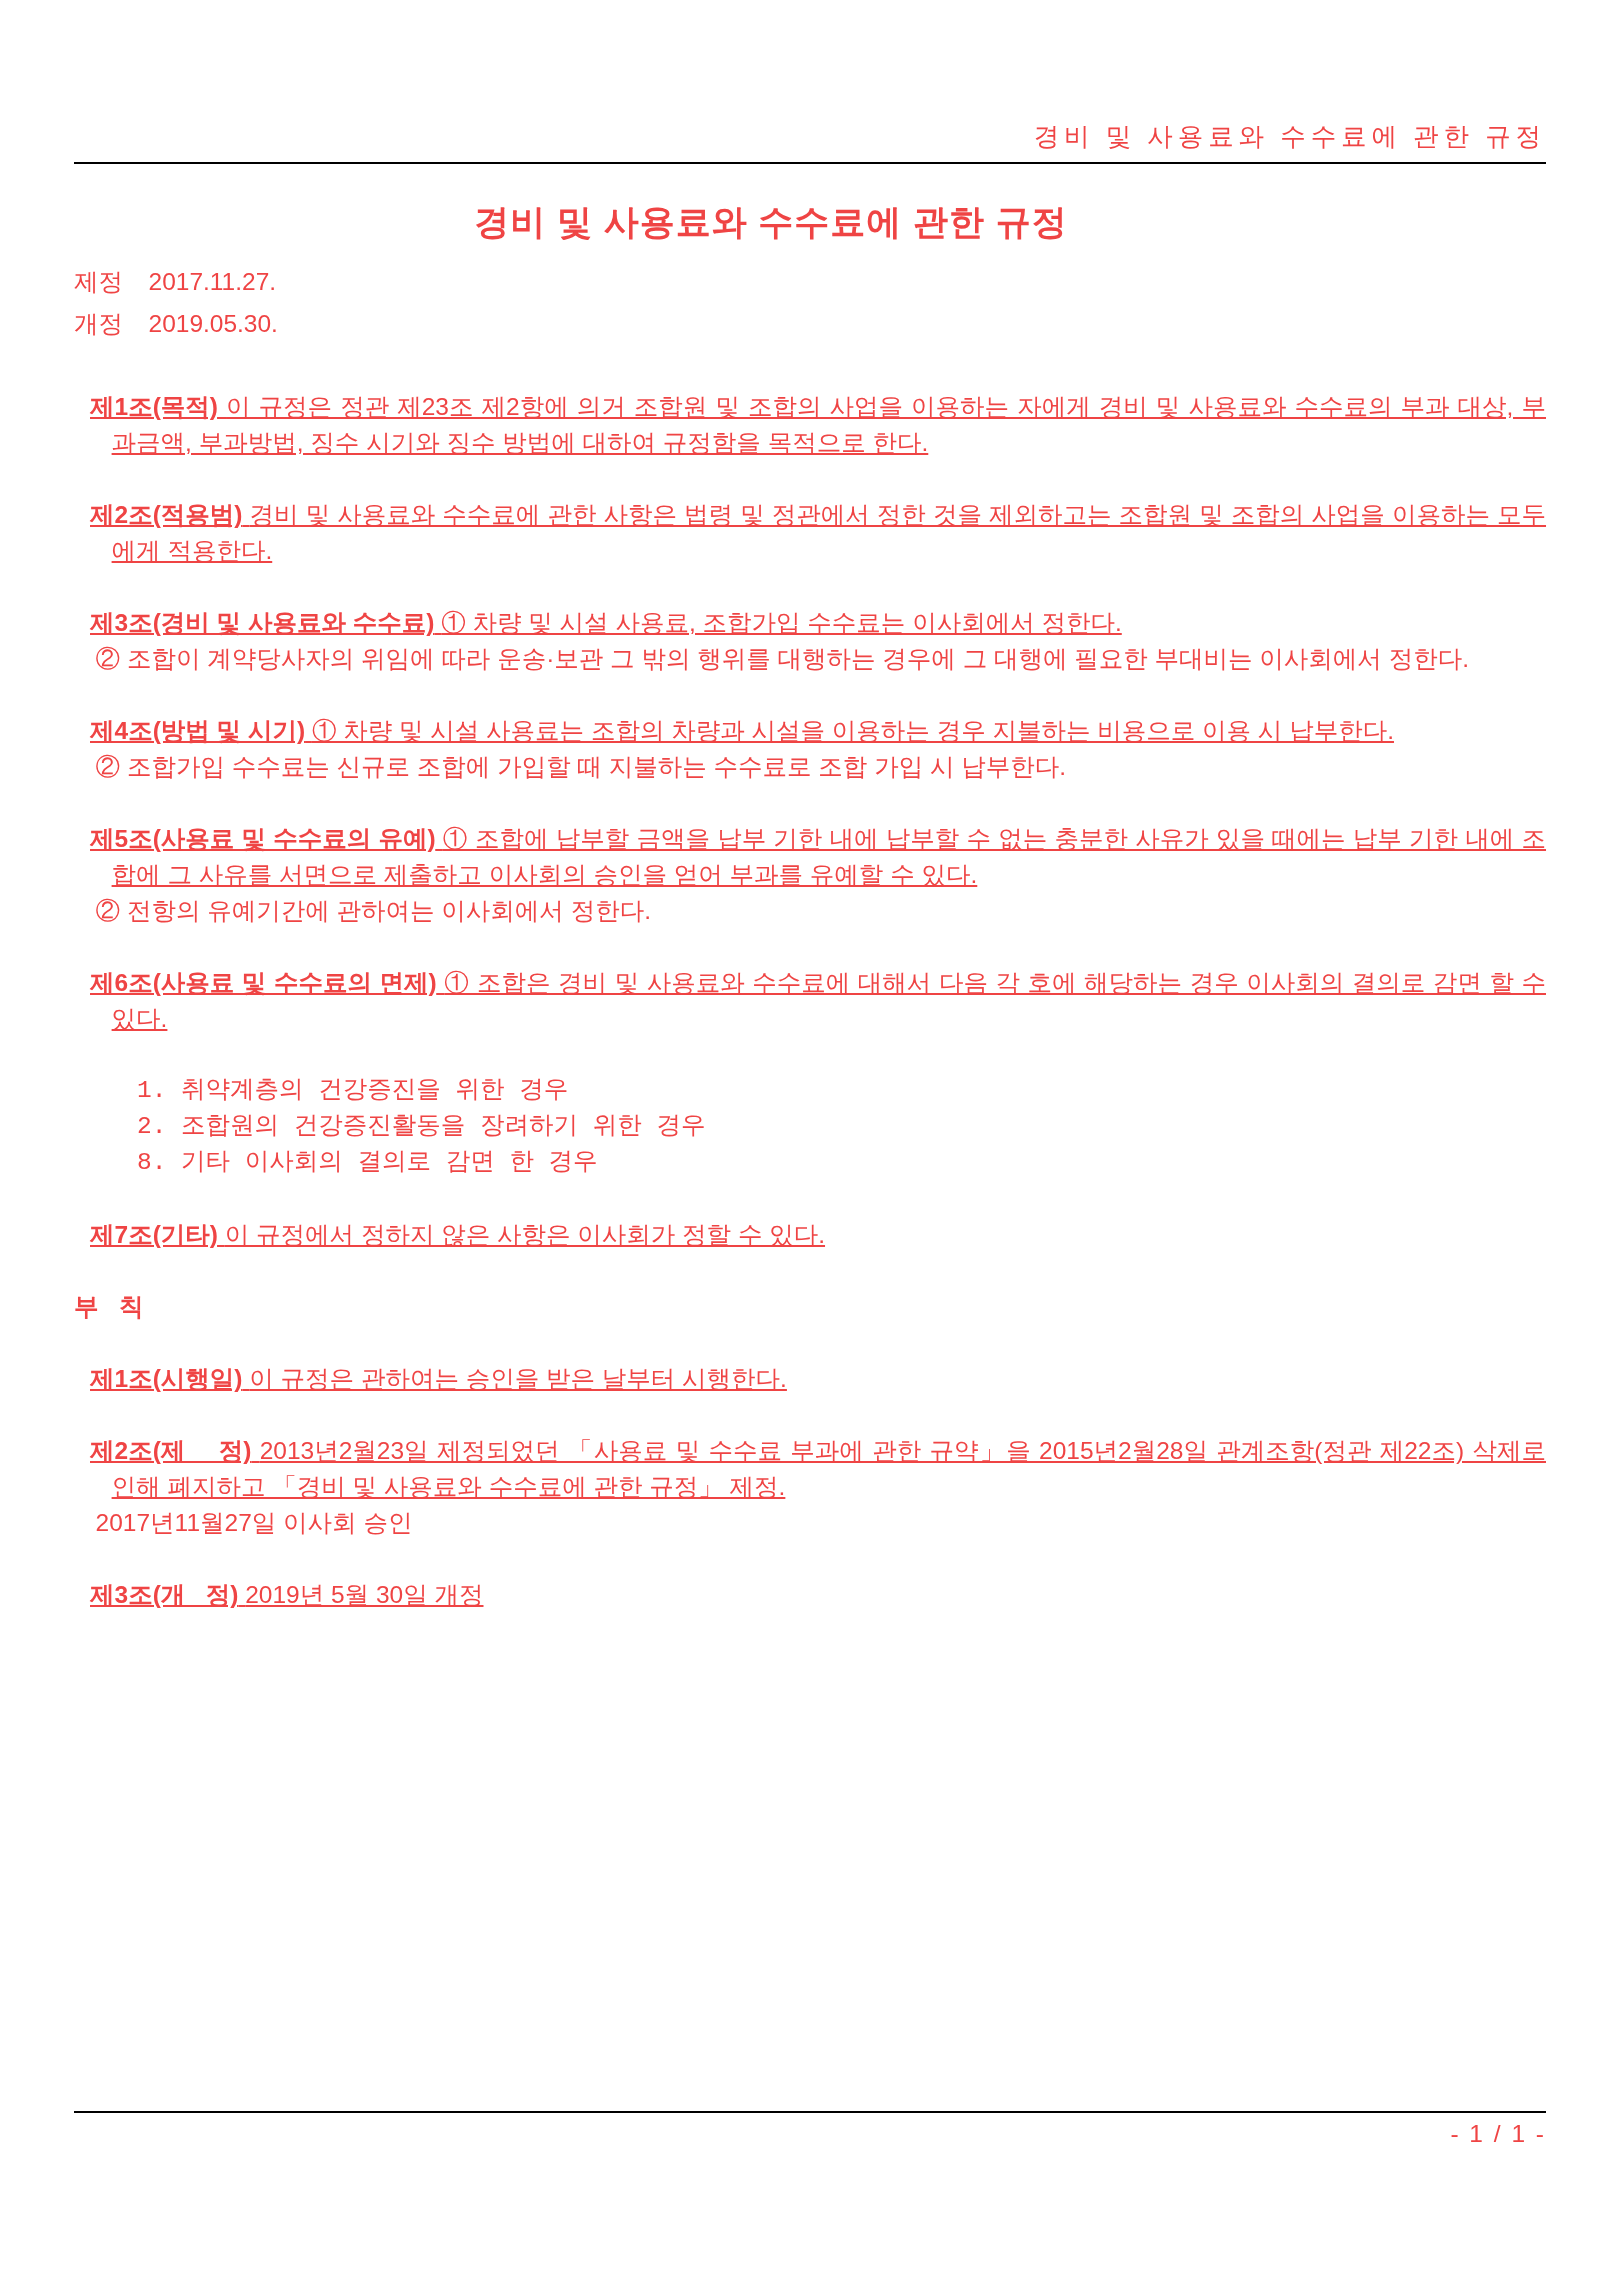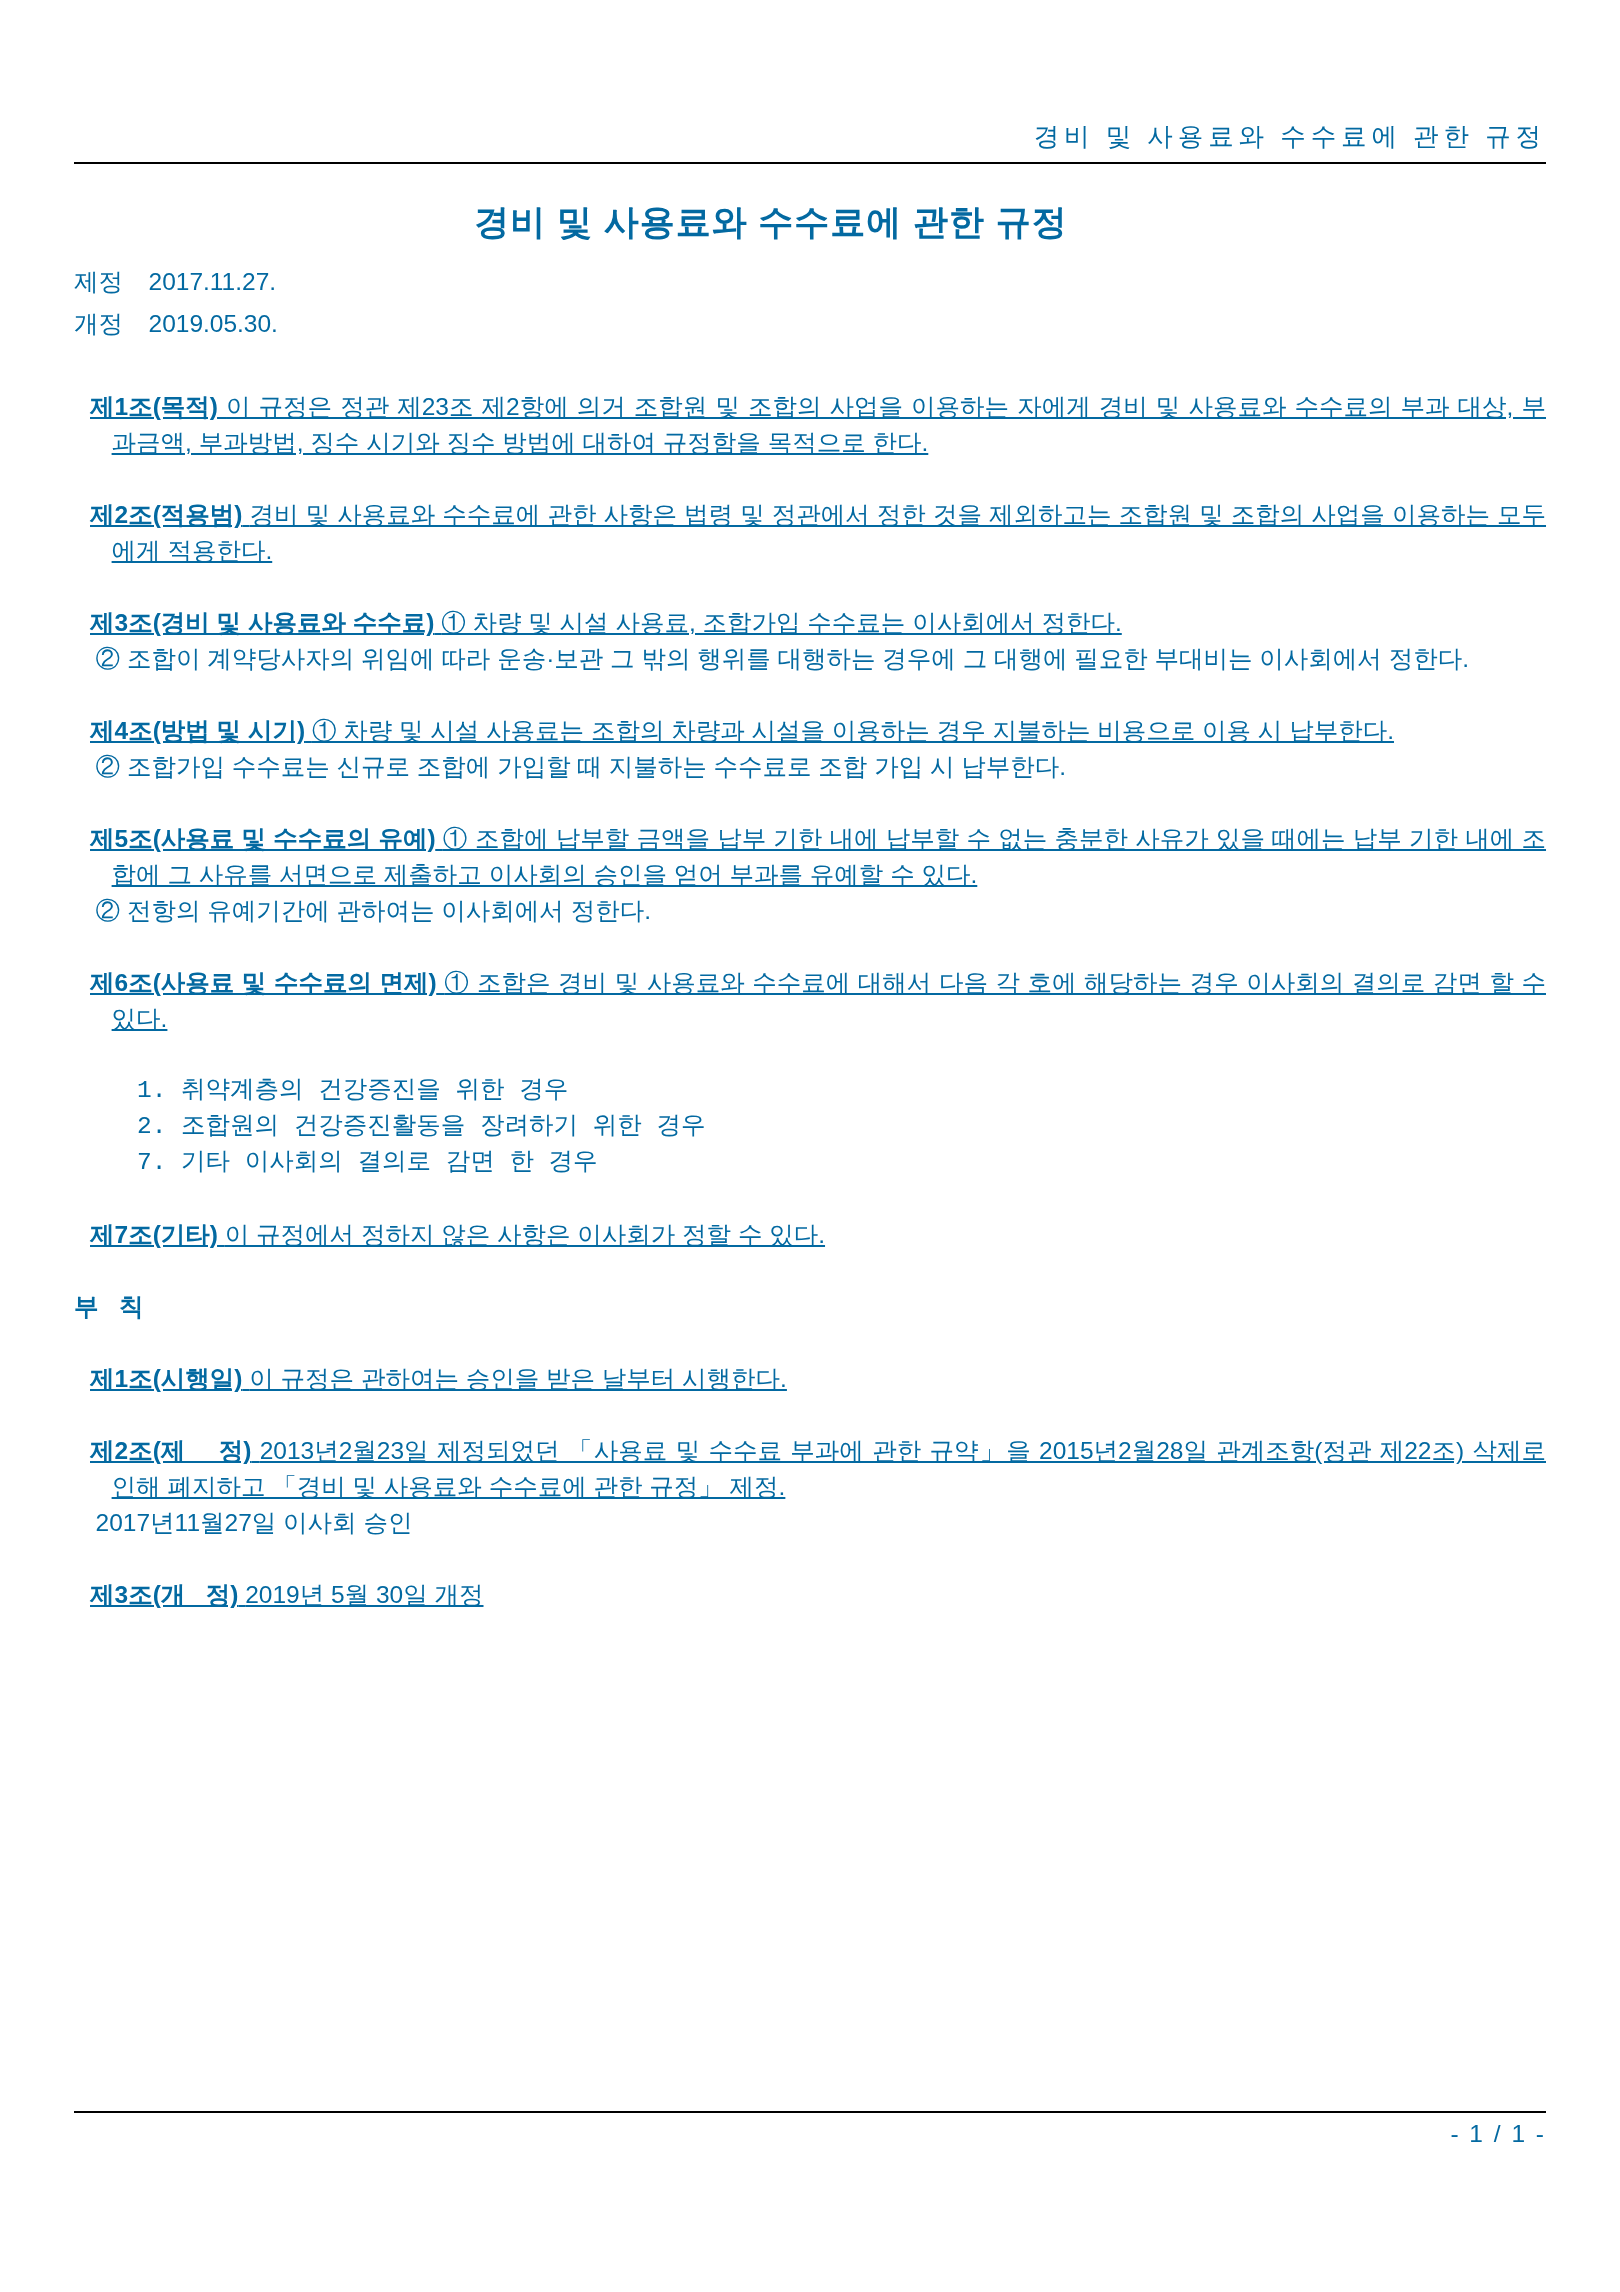--- a/index.html
+++ b/index.html
@@ -5,21 +5,21 @@
   html, body { margin: 0; padding: 0; background: #e8e8e8; }
   .page {
     position: relative;
     width: 1620px;
     height: 2293px;
     background: #ffffff;
     margin: 0 auto;
     box-sizing: border-box;
     padding: 0 74px;
     font-family: "Liberation Sans", sans-serif;
-    color: #0369a1;
+    color: #ef4444;
     overflow: hidden;
   }
   
   .running-head {
     padding-top: 120px;
     text-align: right;
     font-family: "Liberation Serif", "DejaVu Serif", serif;
     font-size: 25.5px;
     line-height: 33px;
     letter-spacing: 4.9px;
@@ -130,21 +130,21 @@
 
     <p class="article"><b class="art-head">제4조(방법 및 시기)</b> <span>① 차량 및 시설 사용료는 조합의 차량과 시설을 이용하는 경우 지불하는 비용으로 이용 시 납부한다.</span></p>
     <p class="clause">② 조합가입 수수료는 신규로 조합에 가입할 때 지불하는 수수료로 조합 가입 시 납부한다.</p>
 
     <p class="article"><b class="art-head">제5조(사용료 및 수수료의 유예)</b> <span>① 조합에 납부할 금액을 납부 기한 내에 납부할 수 없는 충분한 사유가 있을 때에는 납부 기한 내에 조합에 그 사유를 서면으로 제출하고 이사회의 승인을 얻어 부과를 유예할 수 있다.</span></p>
     <p class="clause">② 전항의 유예기간에 관하여는 이사회에서 정한다.</p>
 
     <p class="article"><b class="art-head">제6조(사용료 및 수수료의 면제)</b> <span>① 조합은 경비 및 사용료와 수수료에 대해서 다음 각 호에 해당하는 경우 이사회의 결의로 감면 할 수 있다.</span></p>
     <p class="list-item first-list-item">1. 취약계층의 건강증진을 위한 경우</p>
     <p class="list-item">2. 조합원의 건강증진활동을 장려하기 위한 경우</p>
-    <p class="list-item">7. 기타 이사회의 결의로 감면 한 경우</p>
+    <p class="list-item">8. 기타 이사회의 결의로 감면 한 경우</p>
 
     <p class="article"><b class="art-head">제7조(기타)</b> <span>이 규정에서 정하지 않은 사항은 이사회가 정할 수 있다.</span></p>
 
     <h2 class="section-head">부&nbsp;&nbsp;&nbsp;칙</h2>
 
     <p class="article"><b class="art-head">제1조(시행일)</b> <span>이 규정은 관하여는 승인을 받은 날부터 시행한다.</span></p>
 
     <p class="article"><b class="art-head">제2조(제&nbsp;&nbsp;&nbsp;&nbsp;정)</b> <span>2013년2월23일 제정되었던 「사용료 및 수수료 부과에 관한 규약」을 2015년2월28일 관계조항(정관 제22조) 삭제로 인해 폐지하고 「경비 및 사용료와 수수료에 관한 규정」 제정.</span></p>
     <p class="cont-line">2017년11월27일 이사회 승인</p>
 

